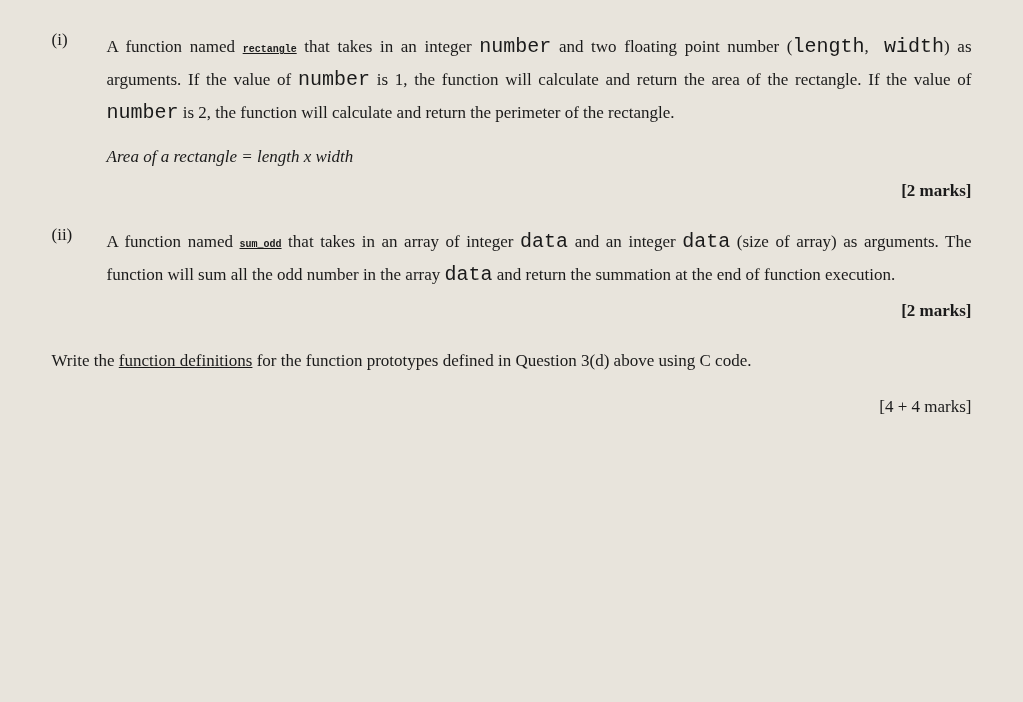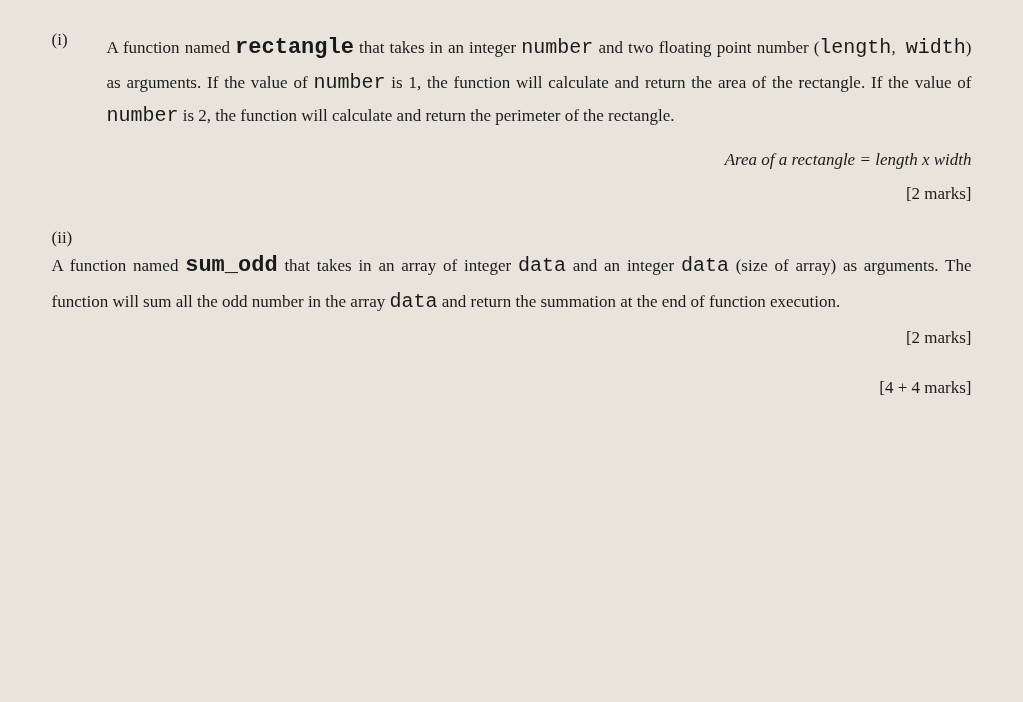--- a/index.html
+++ b/index.html
@@ -45,56 +45,58 @@
     }
 
     code, .mono {
       font-family: 'Courier New', Courier, monospace;
       font-size: 20px;
     }
 
     .bold-mono {
       font-family: 'Courier New', Courier, monospace;
       font-weight: bold;
-      font-size: 22px;
+      font-size: 10px;
+      text-decoration: underline;
     }
 
     .formulas {
-      text-align: right;
+      text-align: left;
       margin: 14px 0 4px 0;
       font-style: italic;
     }
 
     .formulas div {
       margin-bottom: 2px;
     }
 
     .marks {
       text-align: right;
       font-style: normal;
       margin-top: 6px;
       font-size: 17px;
+      font-weight: bold;
     }
 
     .write-section {
       margin-top: 10px;
       line-height: 1.65;
     }
 
     .write-section p {
       text-align: justify;
     }
 
     .underline {
       text-decoration: underline;
     }
 
     .final-marks {
       text-align: right;
-      margin-top: 8px;
+      margin-top: 18px;
       font-size: 17px;
     }
   </style>
 </head>
 <body>
 
 <div class="page-content">
 
   <div class="question-item">
     <div class="question-label">(i)</div>
@@ -108,30 +110,34 @@
       </p>
 
       <div class="formulas">
         <div><em>Area of a rectangle</em> = <em>length</em> x <em>width</em></div>
       </div>
 
       <div class="marks">[2 marks]</div>
     </div>
   </div>
 
-  <div class="question-item" style="margin-top: 10px; flex-direction: column;">
+  <div class="question-item" style="margin-top: 10px;">
     <div class="question-label">(ii)</div>
     <div class="question-body">
       <p>
         A function named <span class="bold-mono">sum_odd</span> that takes in an array of integer <span class="mono">data</span> and an
         integer <span class="mono">data</span> (size of array) as arguments. The function will sum all the
         odd number in the array <span class="mono">data</span> and return the summation at the end of
         function execution.
       </p>
       <div class="marks">[2 marks]</div>
     </div>
   </div>
 
   <div class="write-section" style="margin-top: 22px;">
+    <p>
+      Write the <span class="underline">function definitions</span> for the function prototypes defined in Question 3(d)
+      above using C code.
+    </p>
     <div class="final-marks">[4 + 4 marks]</div>
   </div>
 
 </div>
 
 </body></html>

